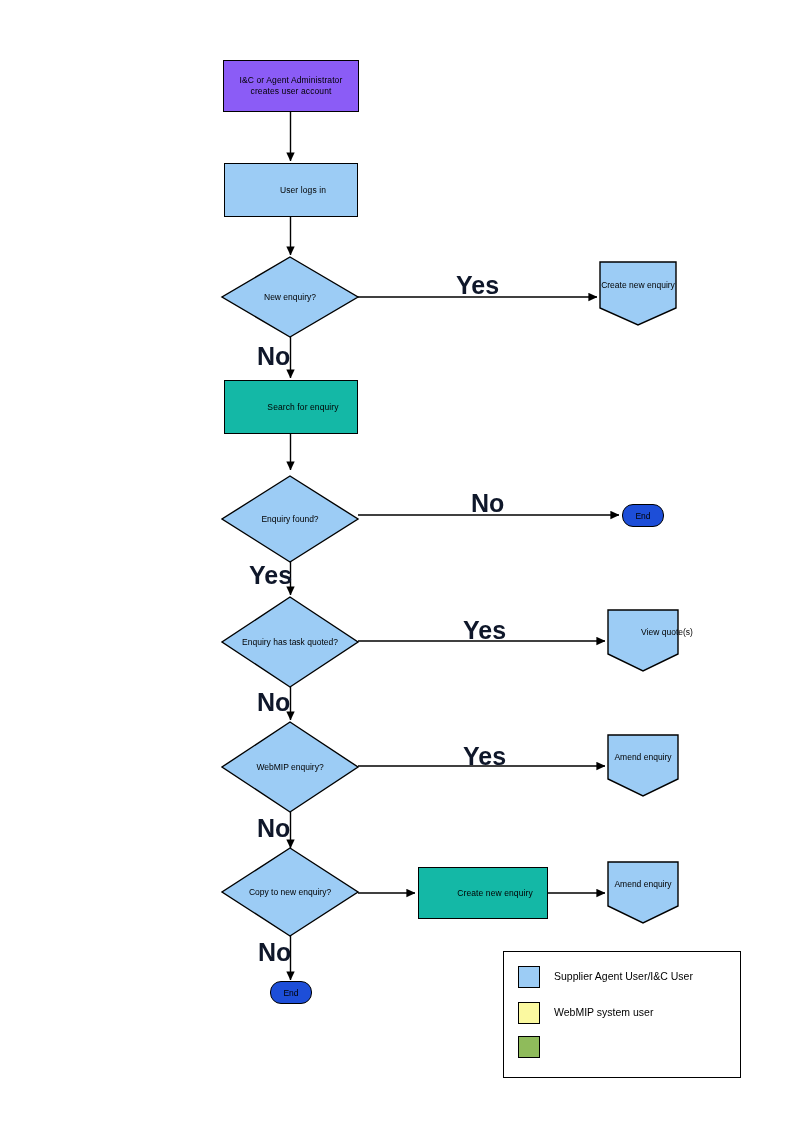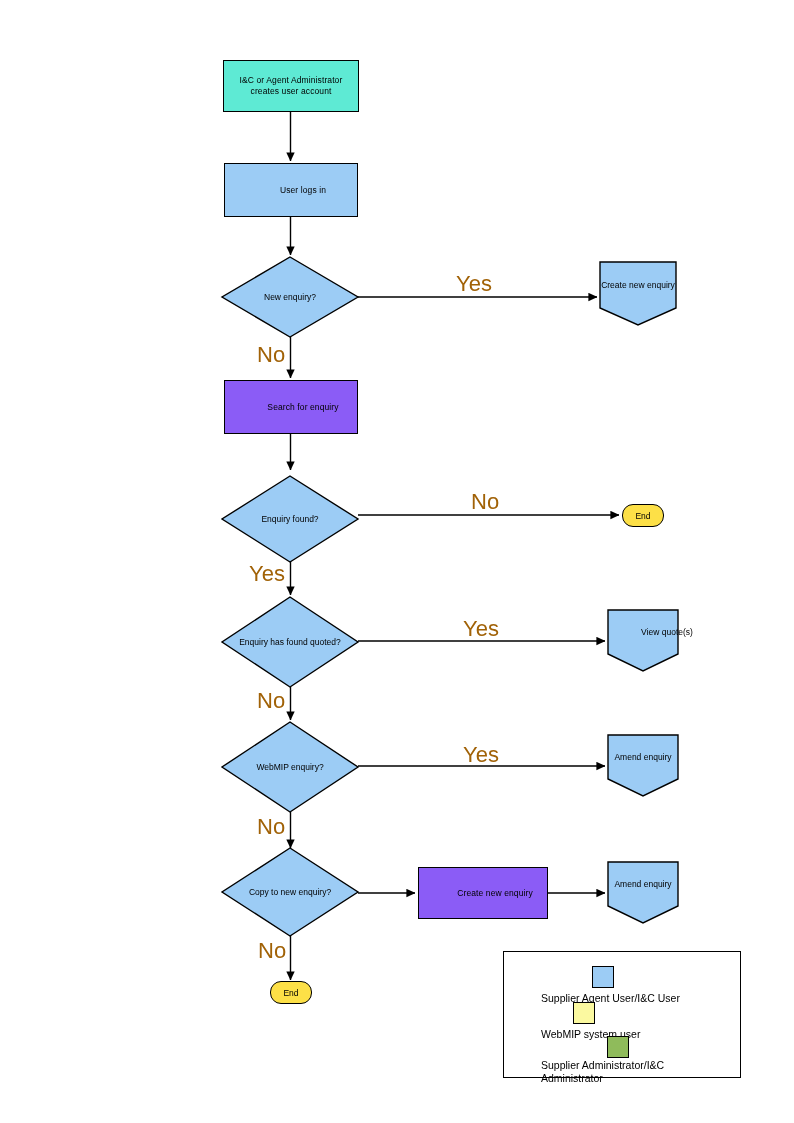--- a/index.html
+++ b/index.html
@@ -31,22 +31,22 @@
     line-height: 11px;
     color: #000000;
     letter-spacing: 0.1px;
     z-index: 3;
   }
   .rect {
     border: 1.2px solid #000000;
     padding-left: 24px;
   }
   .rect.blue   { background: #9CCCF5; }
-  .rect.yellow { background: #8b5cf6; }
-  .rect.green  { background: #5eead4; }
+  .rect.yellow { background: #14b8a6; }
+  .rect.green  { background: #8b5cf6; }
 
   .diamond-wrap {
     position: absolute;
     z-index: 3;
   }
   .diamond-wrap svg {
     position: absolute;
     left: 0; top: 0;
     overflow: visible;
   }
@@ -81,56 +81,56 @@
     align-items: center;
     justify-content: center;
     text-align: center;
     font-size: 8.5px;
     line-height: 11px;
     color: #000;
     pointer-events: none;
   }
   .term {
     position: absolute;
-    background: #fde047;
+    background: #1d4ed8;
     border: 1.2px solid #000;
     border-radius: 11px;
     display: flex;
     align-items: center;
     justify-content: center;
     font-size: 8.5px;
     color: #000;
     z-index: 3;
     box-sizing: border-box;
   }
   .edge-label {
     position: absolute;
-    font-size: 22px;
-    color: #a16207;
+    font-size: 25px;
+    color: #0f172a;
     z-index: 4;
     white-space: nowrap;
     font-family: "Liberation Sans", sans-serif;
+    font-weight: bold;
   }
   .legend {
     position: absolute;
     left: 503px;
     top: 951px;
     width: 238px;
     height: 127px;
     border: 1.2px solid #000;
     background: #ffffff;
     box-sizing: border-box;
     z-index: 5;
   }
   .legend-row {
     position: absolute;
     display: flex;
-    align-items: center;
-    left: 23px;
-    flex-direction: column;
+    align-items: flex-start;
+    left: 14px;
   }
   .legend-swatch {
     width: 22px;
     height: 22px;
     border: 1.2px solid #000;
     box-sizing: border-box;
     flex: 0 0 auto;
   }
   .legend-text {
     margin-left: 14px;
@@ -213,21 +213,21 @@
 </div>
 
 <div class="term" style="left:622px; top:504px; width:42px; height:23px;">
   <span>End</span>
 </div>
 
 <div class="diamond-wrap" style="left:222px; top:597px; width:136px; height:90px;">
   <svg width="136" height="90" viewBox="0 0 136 90" xmlns="http://www.w3.org/2000/svg">
     <polygon points="68,0 136,45 68,90 0,45" fill="#9CCCF5" stroke="#000" stroke-width="1.4"></polygon>
   </svg>
-  <div class="diamond-label">Enquiry has found quoted?</div>
+  <div class="diamond-label">Enquiry has task quoted?</div>
 </div>
 
 <div class="pent-wrap" style="left:608px; top:610px; width:70px; height:61px;padding-left:48px;">
   <svg width="70" height="61" viewBox="0 0 70 61" xmlns="http://www.w3.org/2000/svg">
     <polygon points="0,0 70,0 70,44 35,61 0,44" fill="#9CCCF5" stroke="#000" stroke-width="1.4"></polygon>
   </svg>
   <div class="pent-label" style="top:0; height:44px;">View quote(s)</div>
 </div>
 
 <div class="diamond-wrap" style="left:222px; top:722px; width:136px; height:90px;">
@@ -280,15 +280,14 @@
   <div class="legend-row" style="top:14px;">
     <span class="legend-swatch" style="background:#9CCCF5;"></span>
     <span class="legend-text">Supplier Agent User/I&amp;C User</span>
   </div>
   <div class="legend-row" style="top:50px;">
     <span class="legend-swatch" style="background:#FBF9A0;"></span>
     <span class="legend-text">WebMIP system user</span>
   </div>
   <div class="legend-row" style="top:84px;">
     <span class="legend-swatch" style="background:#8FBB5B;"></span>
-    <span class="legend-text" style="width:168px; padding-top:1px;">Supplier Administrator/I&amp;C Administrator</span>
   </div>
 </div>
 
 </body></html>

